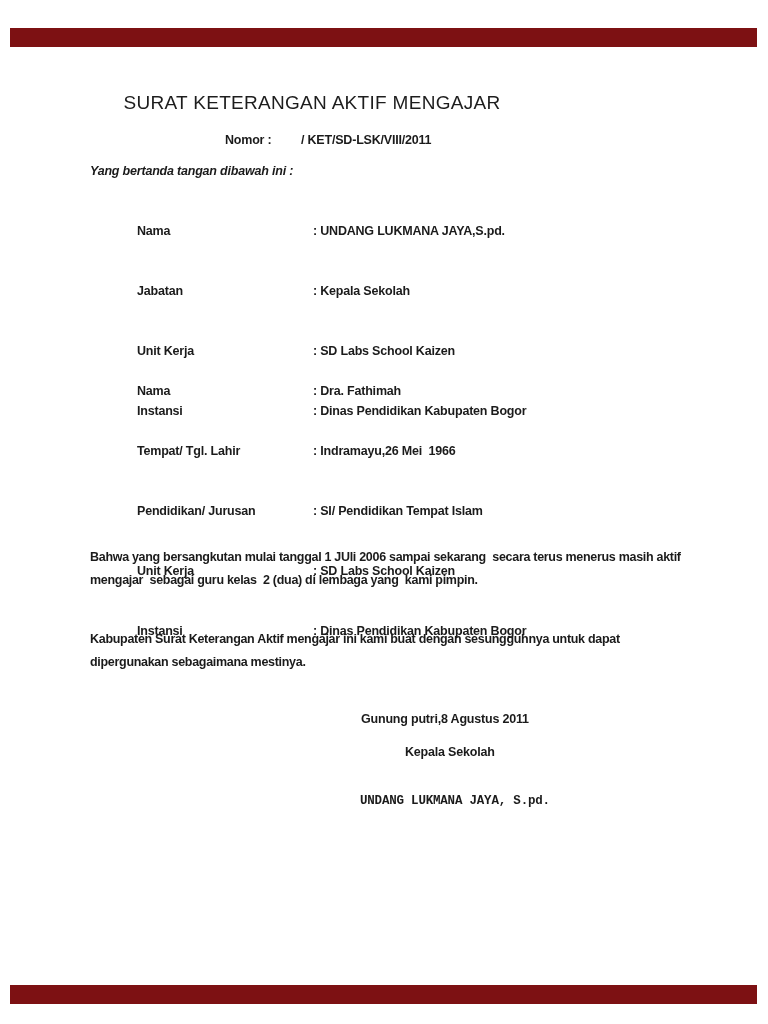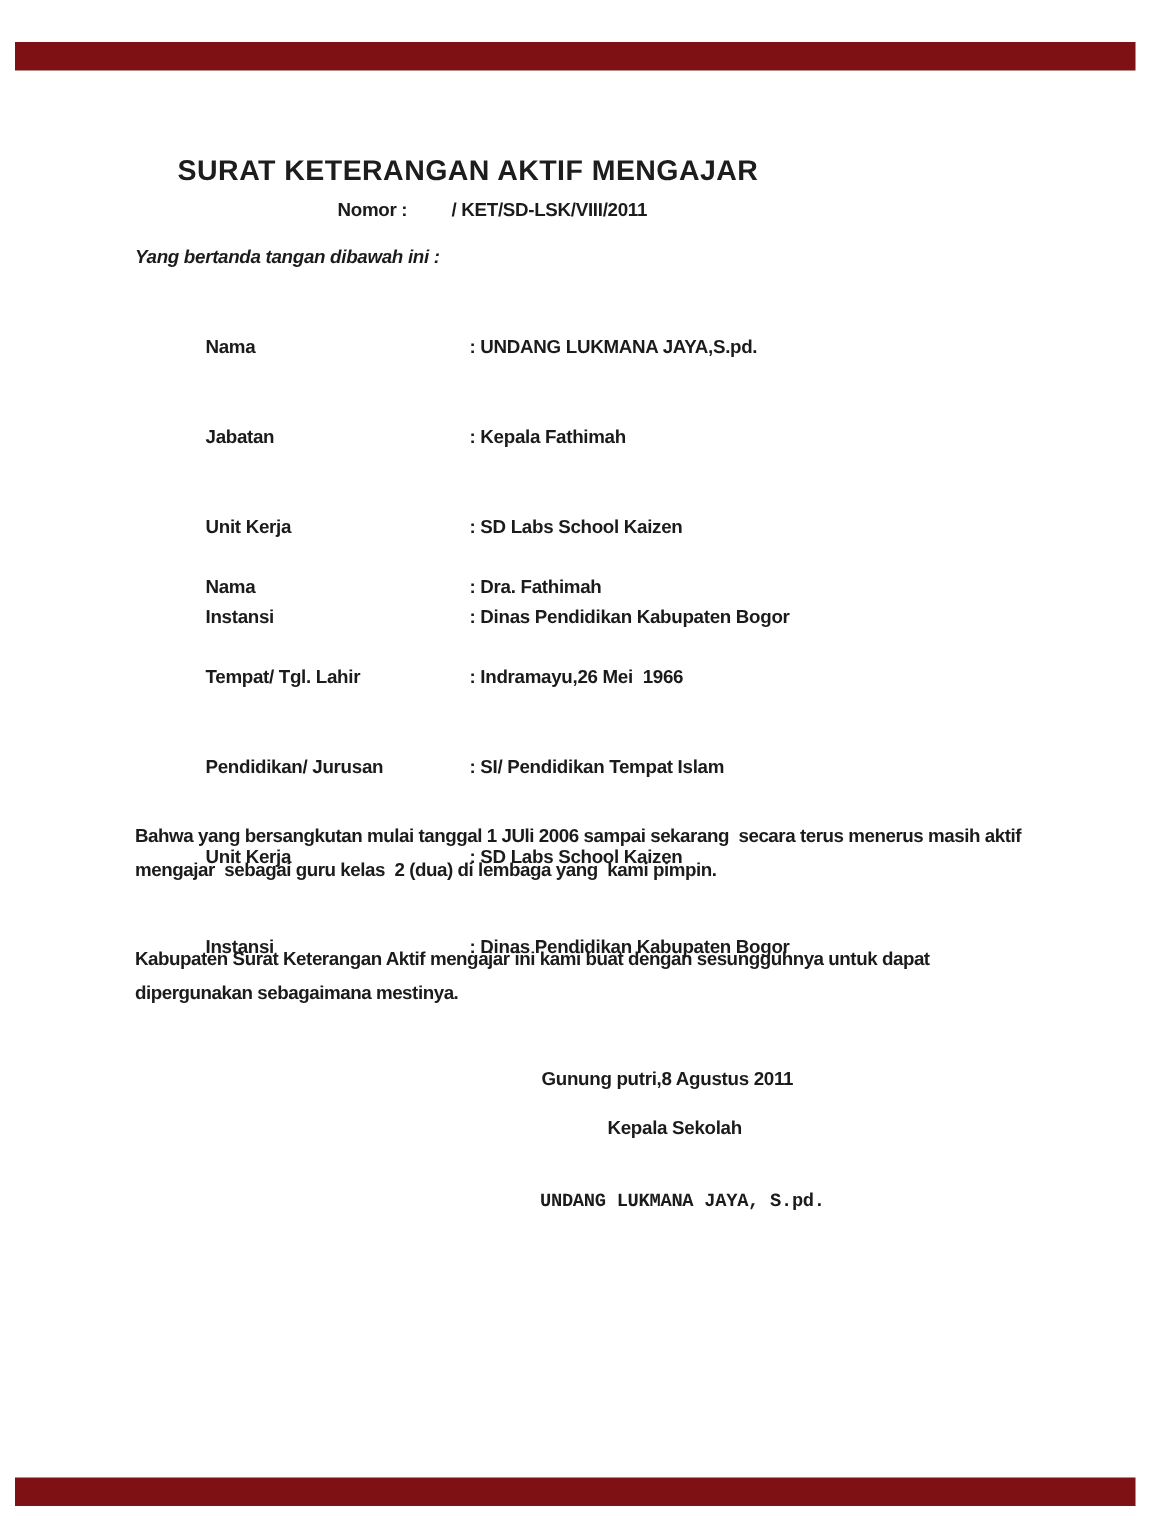--- a/index.html
+++ b/index.html
@@ -21,26 +21,26 @@
     left: 10px;
     width: 747px;
     height: 19px;
     background: #7d1113;
   }
   .accent-bar.top    { top: 28px; }
   .accent-bar.bottom { top: 985px; }
 
   .doc-title {
     position: absolute;
-    top: 104px;
+    top: 92px;
     left: 0;
     width: 624px;
     text-align: center;
     font-size: 19px;
-    font-weight: 700;
+    font-weight: 400;
     letter-spacing: 0.3px;
     color: #1d1d1d;
   }
 
   .bold-line {
     font-weight: bold;
     font-size: 12.5px;
     letter-spacing: -0.2px;
     white-space: pre-wrap;
   }
@@ -102,21 +102,21 @@
 
   <div id="opening" class="lead bold-line">Yang bertanda tangan dibawah ini :</div>
 
   <div id="signer-fields" class="fields bold-line">
     <div class="row">
       <span class="field-label">Nama</span>
       <span class="field-value">: UNDANG LUKMANA JAYA,S.pd.</span>
     </div>
     <div class="row">
       <span class="field-label">Jabatan</span>
-      <span class="field-value">: Kepala Fathimah</span>
+      <span class="field-value">: Kepala Sekolah</span>
     </div>
     <div class="row">
       <span class="field-label">Unit Kerja</span>
       <span class="field-value">: SD Labs School Kaizen</span>
     </div>
     <div class="row">
       <span class="field-label">Instansi</span>
       <span class="field-value">: Dinas Pendidikan Kabupaten Bogor</span>
     </div>
   </div>

